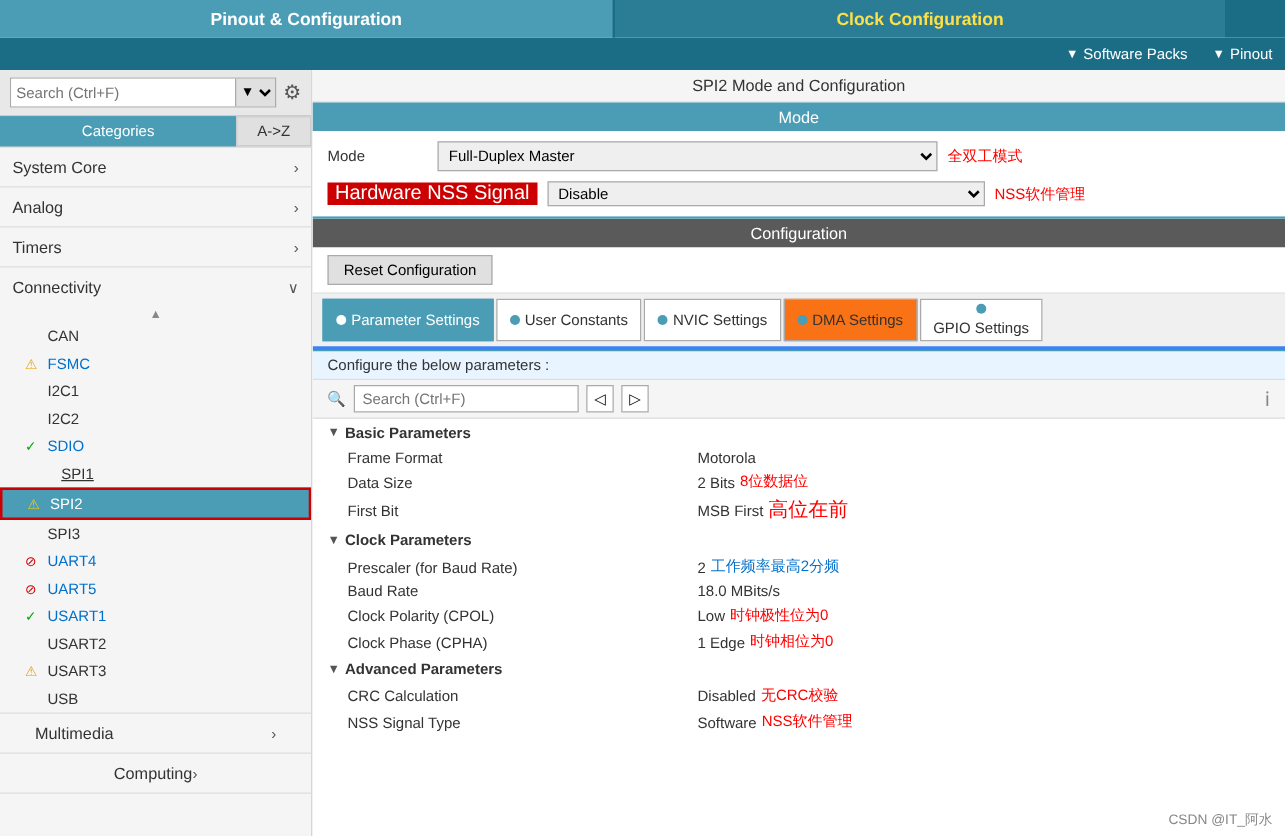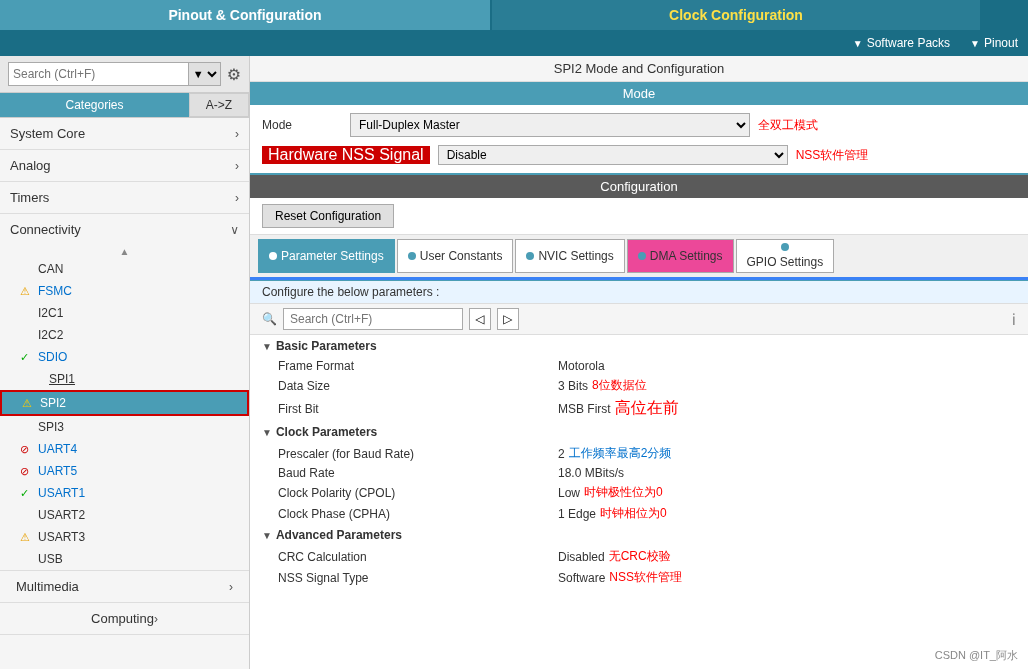--- a/index.html
+++ b/index.html
@@ -138,21 +138,21 @@
             <span>USART3</span>
           </div>
           <div style="padding:4px 20px; cursor:pointer; font-size:12px; color:#333; display:flex; align-items:center; gap:4px;">
             <span style="font-size:11px; width:14px;"></span>
             <span>USB</span>
           </div>
         </div>
       </div>
 
       <div style="border-bottom:1px solid #ddd;">
-        <div style="display:flex; align-items:center; justify-content:space-between; padding:8px 16px; cursor:pointer; font-size:13px; color:#333;">
+        <div style="display:flex; align-items:center; justify-content:space-between; padding:8px 28px; cursor:pointer; font-size:13px; color:#333;">
           <span>Multimedia</span>
           <span style="font-size:12px; color:#555;">›</span>
         </div>
       </div>
 
       <div style="border-bottom:1px solid #ddd;">
         <div style="display:flex; align-items:center; justify-content:center; padding:8px 10px; cursor:pointer; font-size:13px; color:#333;">
           <span>Computing</span>
           <span style="font-size:12px; color:#555;">›</span>
         </div>
@@ -207,21 +207,21 @@
           <span>Parameter Settings</span>
         </div>
         <div style="display:flex; align-items:center; gap:4px; padding:3px 10px; font-size:12px; cursor:pointer; background:white; border:1px solid #aaa; color:#333;">
           <span style="width:8px; height:8px; border-radius:50%; background:#4a9db5; display:inline-block;"></span>
           <span>User Constants</span>
         </div>
         <div style="display:flex; align-items:center; gap:4px; padding:3px 10px; font-size:12px; cursor:pointer; background:white; border:1px solid #aaa; color:#333;">
           <span style="width:8px; height:8px; border-radius:50%; background:#4a9db5; display:inline-block;"></span>
           <span>NVIC Settings</span>
         </div>
-        <div style="display:flex; align-items:center; gap:4px; padding:3px 10px; font-size:12px; cursor:pointer; background:#ec4899; border:1px solid #aaa; color:#333;">
+        <div style="display:flex; align-items:center; gap:4px; padding:3px 10px; font-size:12px; cursor:pointer; background:#f97316; border:1px solid #aaa; color:#333;">
           <span style="width:8px; height:8px; border-radius:50%; background:#4a9db5; display:inline-block;"></span>
           <span>DMA Settings</span>
         </div>
         <div style="display:flex; align-items:center; gap:4px; padding:3px 10px; font-size:12px; cursor:pointer; background:white; border:1px solid #aaa; color:#333;flex-direction:column;">
           <span style="width:8px; height:8px; border-radius:50%; background:#4a9db5; display:inline-block;"></span>
           <span>GPIO Settings</span>
         </div>
       </div>
 
       <div style="flex:1; overflow-y:auto; background:white;">
@@ -242,21 +242,21 @@
           <div style="display:flex; align-items:center; gap:4px; padding:4px 12px; font-size:12px; color:#333; cursor:pointer; font-weight:bold;">
             <span style="font-size:10px; color:#555;">▼</span>
             <span>Basic Parameters</span>
           </div>
           <div style="display:flex; align-items:center; padding:2px 28px; font-size:12px;">
             <span style="flex:0 0 280px; color:#333;">Frame Format</span>
             <span style="color:#333;">Motorola</span>
           </div>
           <div style="display:flex; align-items:center; padding:2px 28px; font-size:12px;">
             <span style="flex:0 0 280px; color:#333;">Data Size</span>
-            <span style="color:#333;">3 Bits</span>
+            <span style="color:#333;">2 Bits</span>
             <span style="color:red; font-size:12px; margin-left:4px;">8位数据位</span>
           </div>
           <div style="display:flex; align-items:center; padding:2px 28px; font-size:12px;">
             <span style="flex:0 0 280px; color:#333;">First Bit</span>
             <span style="color:#333;">MSB First</span>
             <span style="color:red; font-size:16px; margin-left:4px;">高位在前</span>
           </div>
         </div>
 
         <div>

